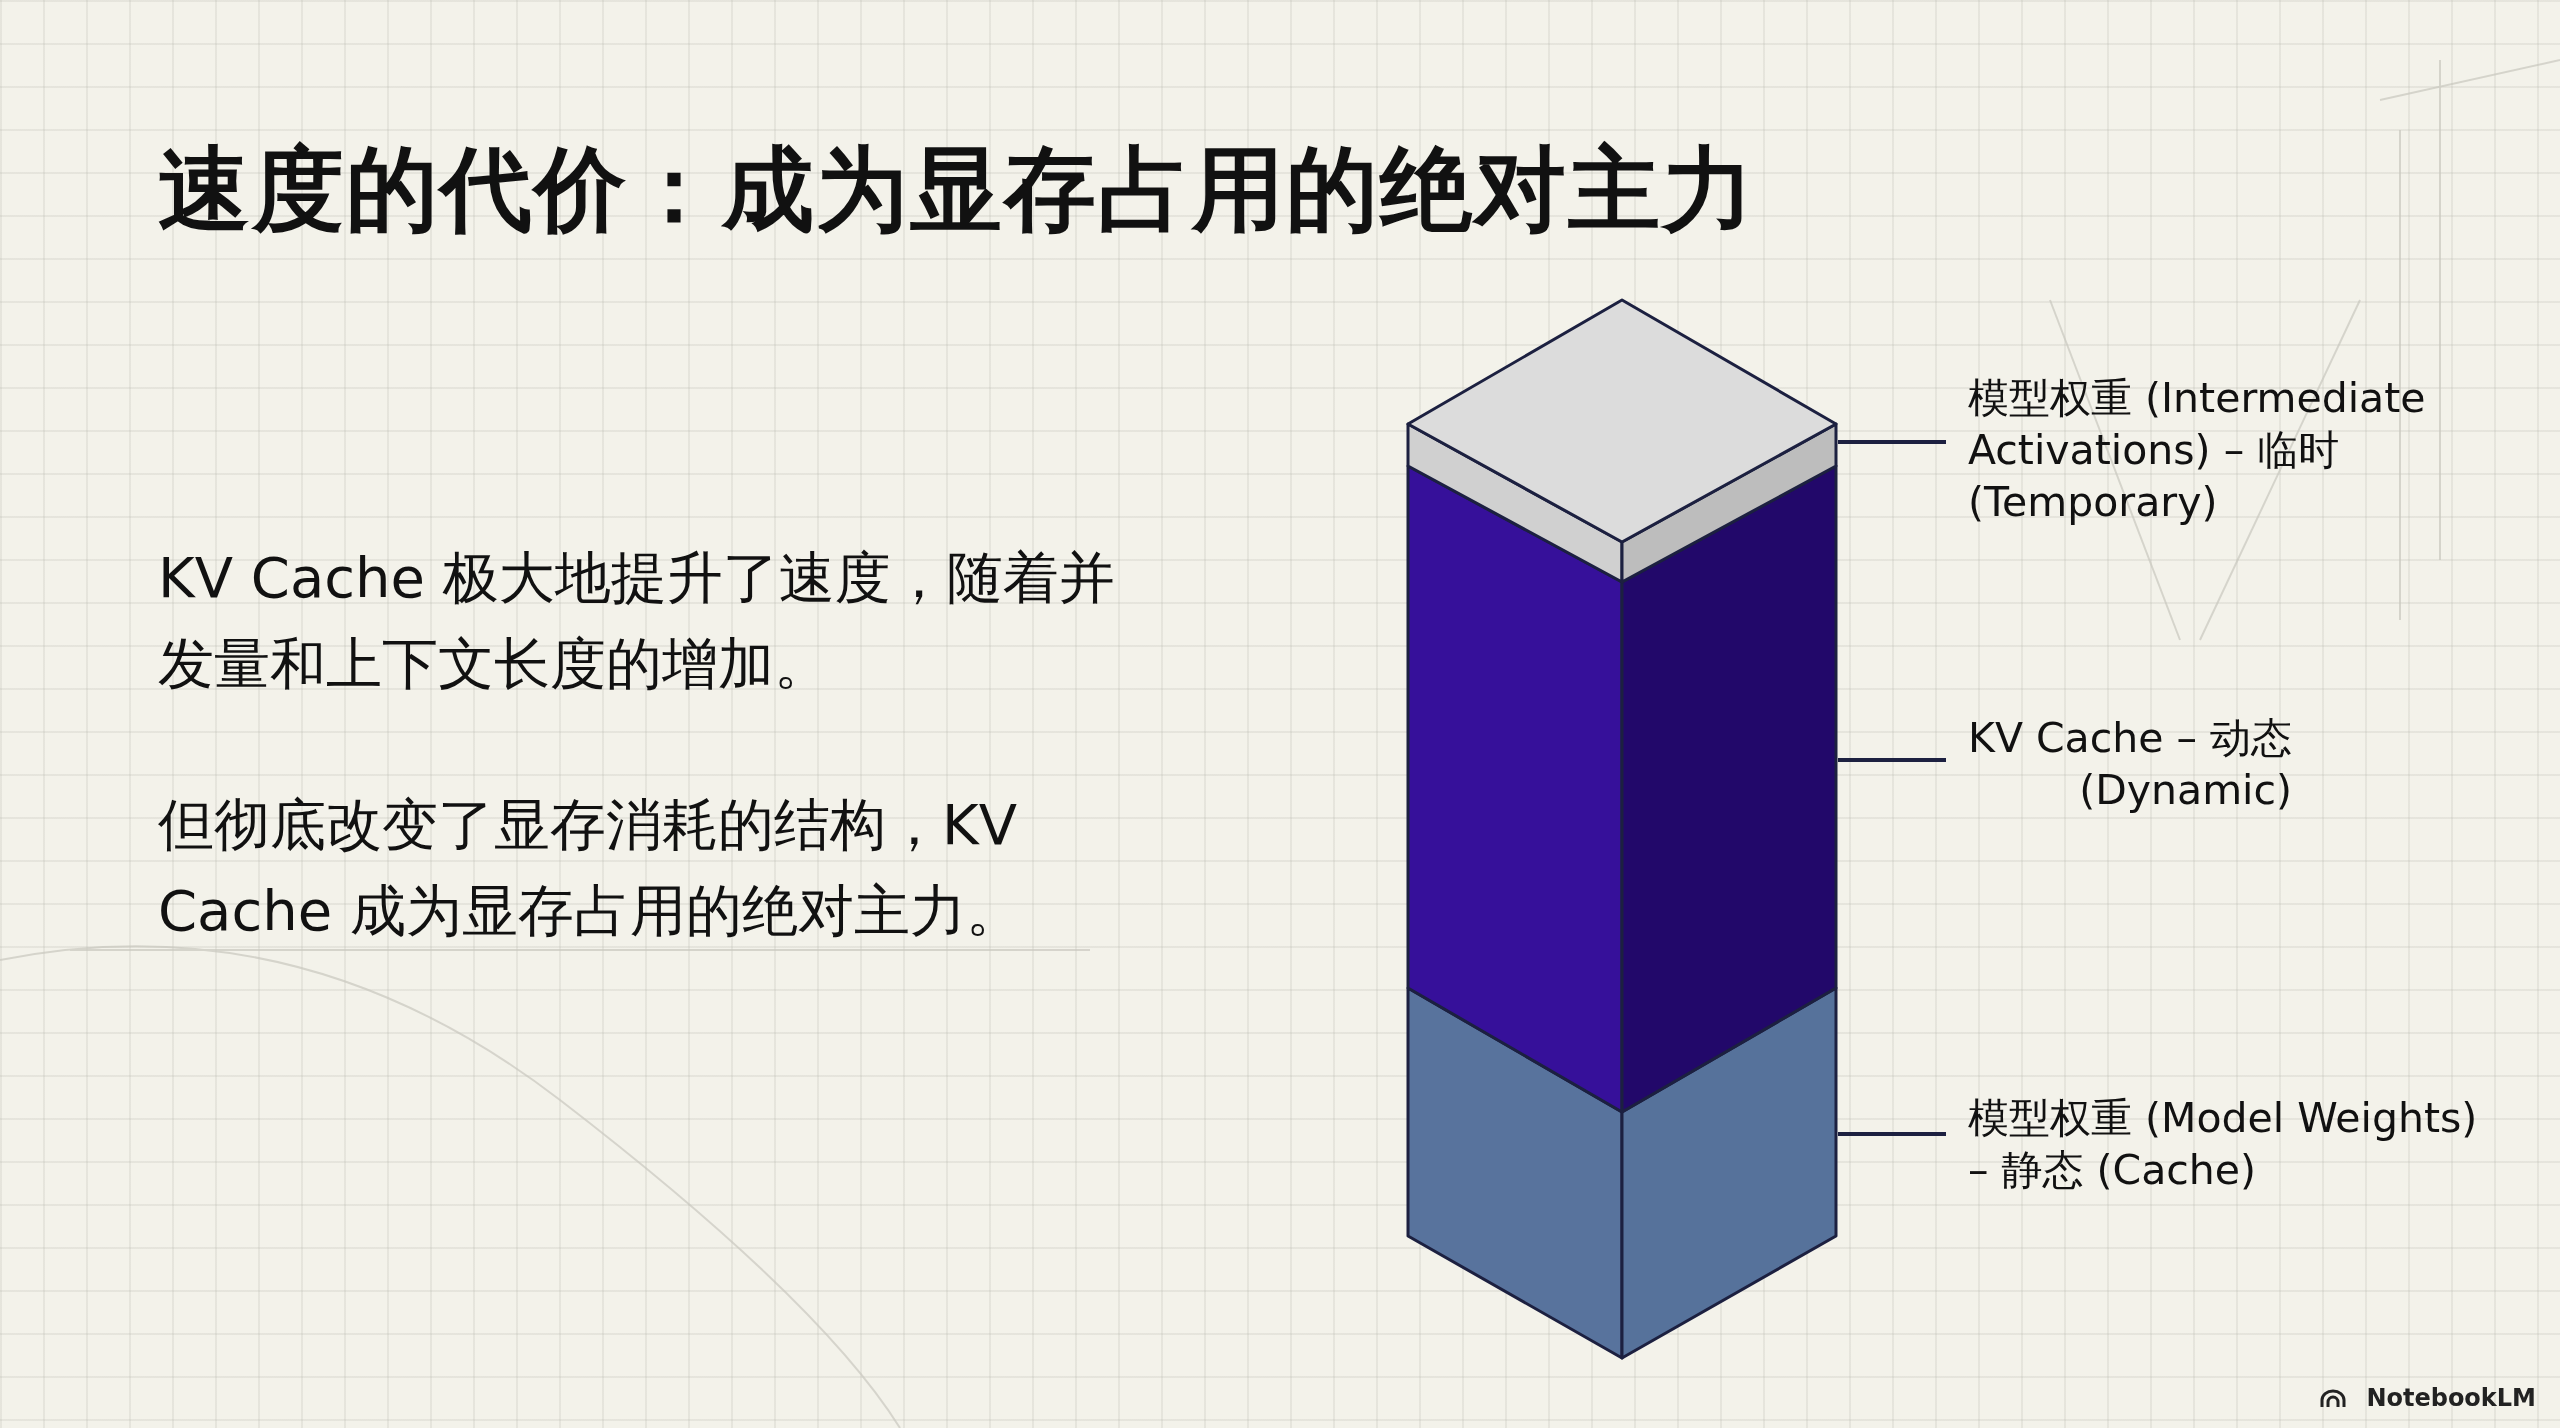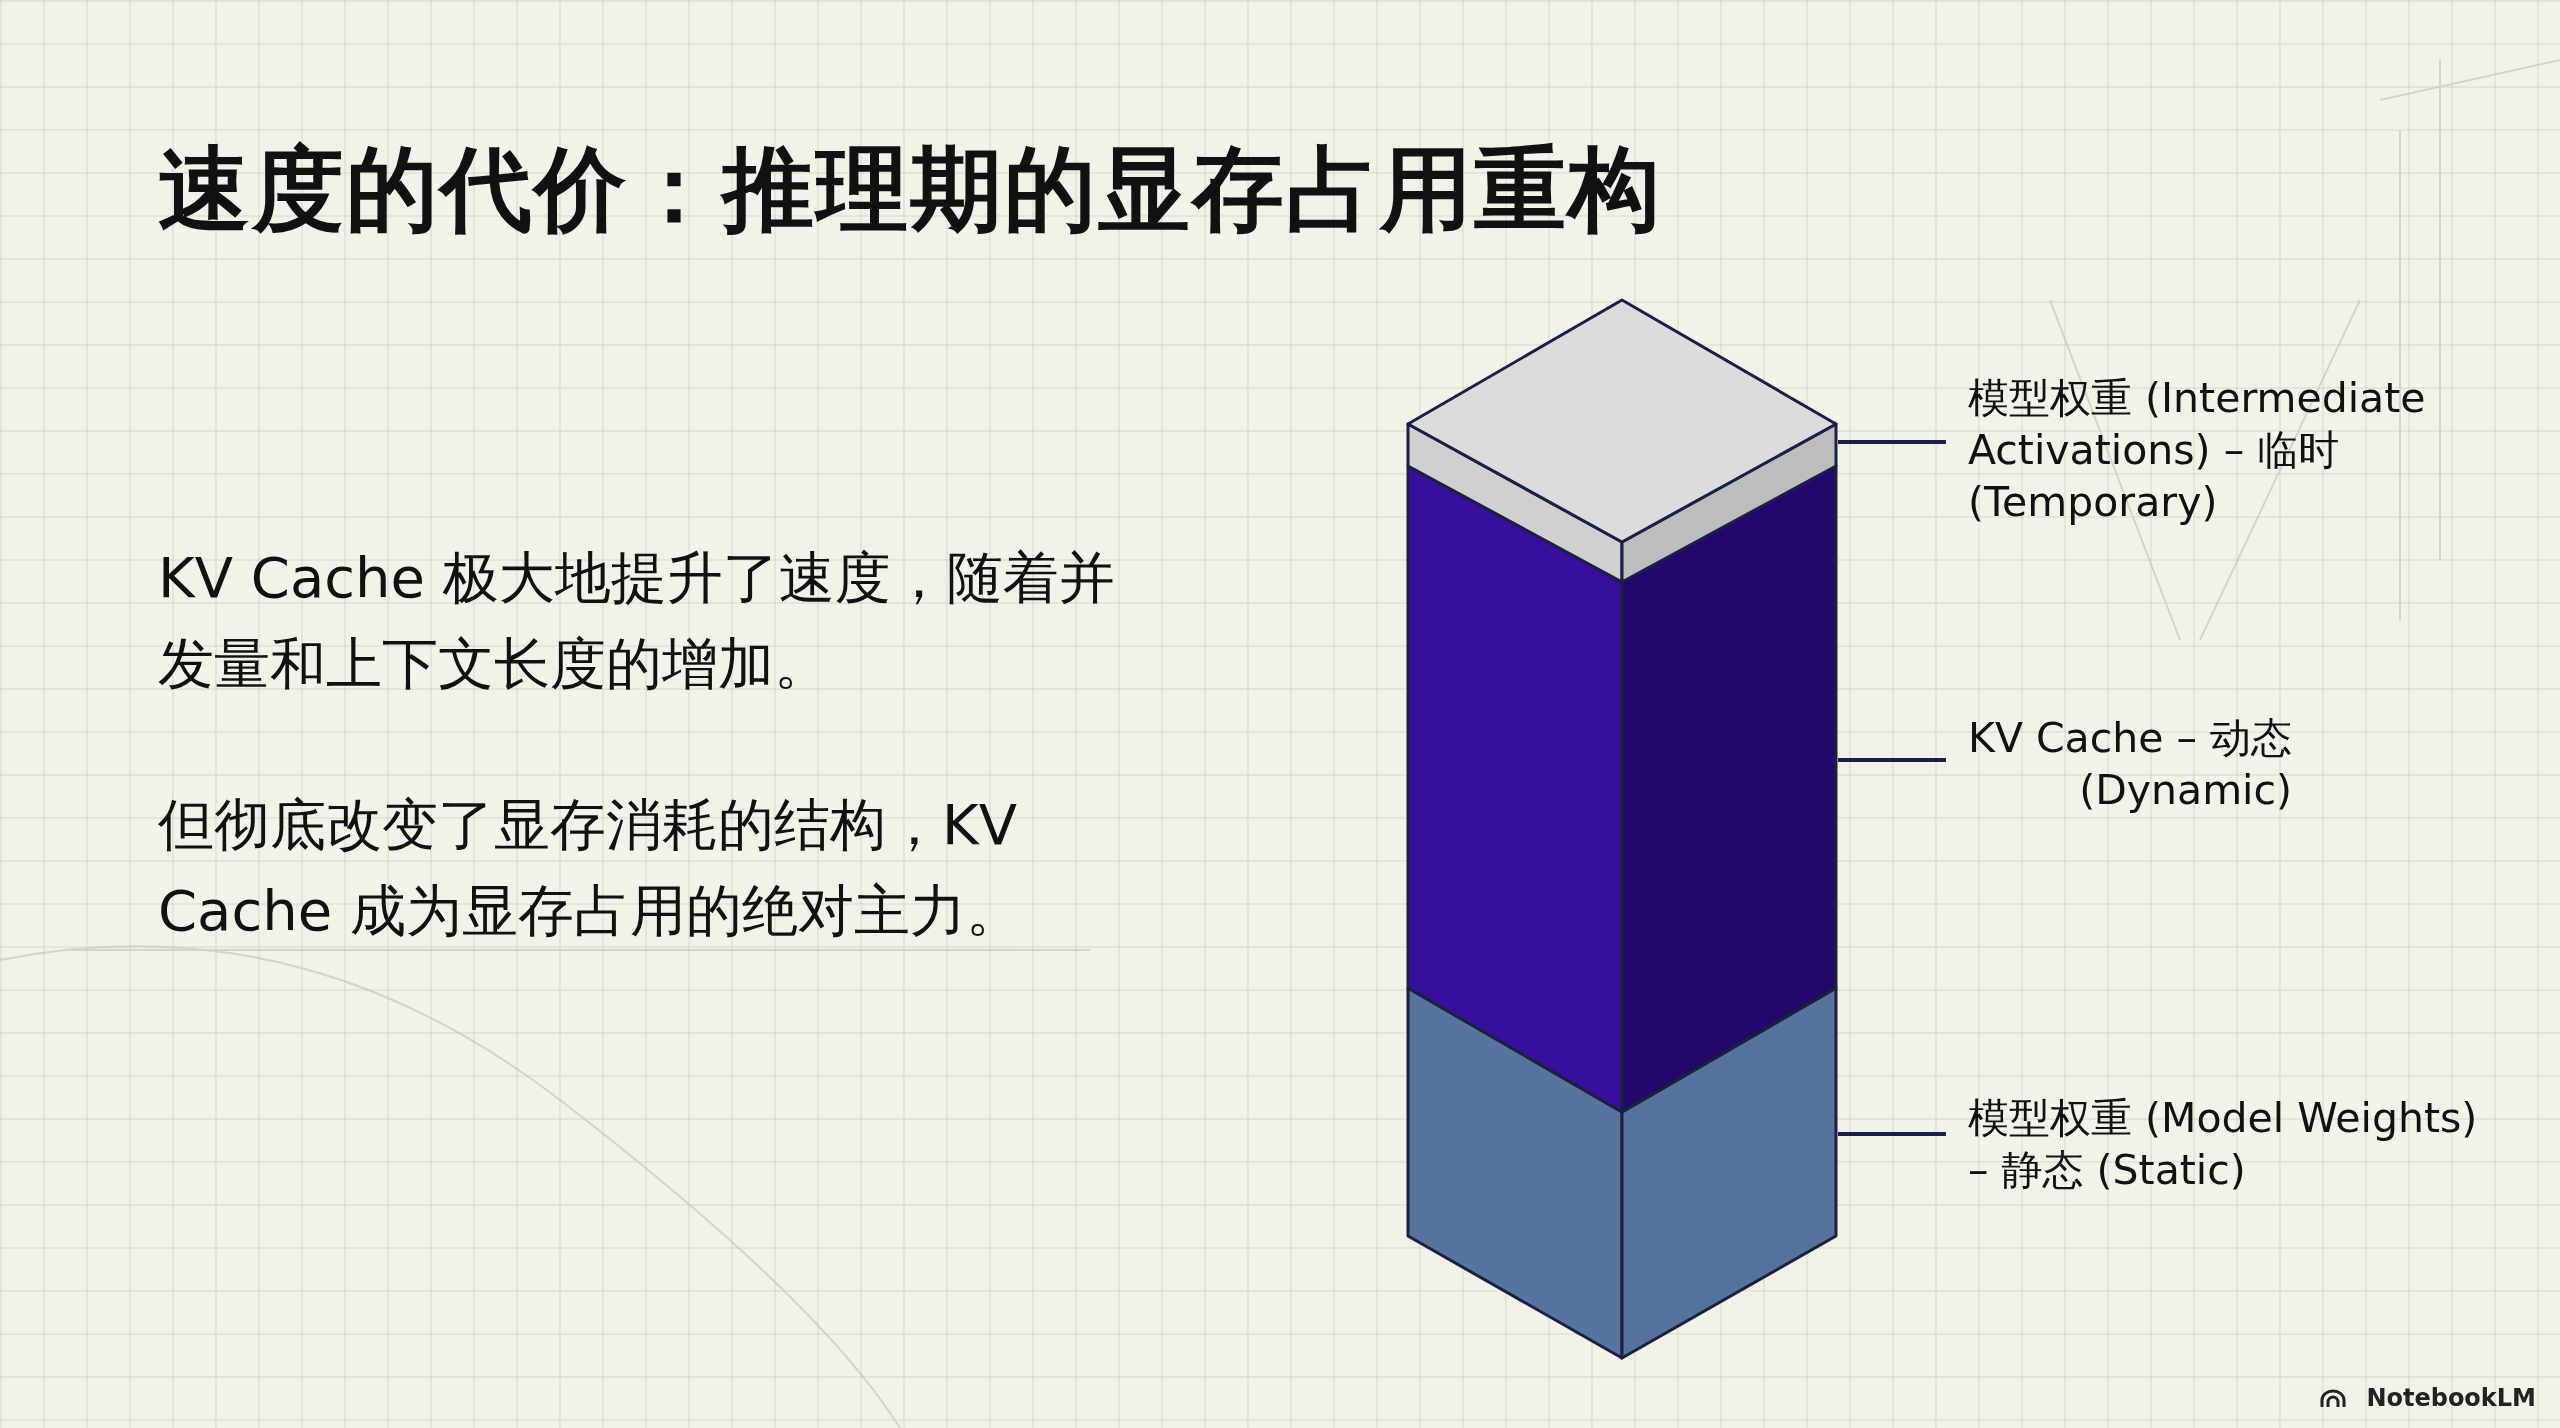--- a/index.html
+++ b/index.html
@@ -46,21 +46,21 @@
     <line x1="2440" y1="60" x2="2440" y2="560"></line>
     <line x1="2400" y1="130" x2="2400" y2="620"></line>
     <line x1="2050" y1="300" x2="2180" y2="640"></line>
     <line x1="2360" y1="300" x2="2200" y2="640"></line>
     <line x1="2380" y1="100" x2="2560" y2="60"></line>
     <path d="M0 960 Q 300 900 560 1100 T 900 1428"></path>
     <line x1="70" y1="950" x2="1090" y2="950"></line>
   </g>
 </svg>
 
-<div class="title">速度的代价：推理期的显存占用重构</div>
+<div class="title">速度的代价：成为显存占用的绝对主力</div>
 
 <div class="para p1">KV Cache 极大地提升了速度，随着并发量和上下文长度的增加。</div>
 <div class="para p2">但彻底改变了显存消耗的结构，KV Cache 成为显存占用的绝对主力。</div>
 
 <svg class="diagram" width="2560" height="1428" viewBox="0 0 2560 1428">
   <g stroke="#1c2040" stroke-width="3" stroke-linejoin="round">
 
     <g>
       <polygon points="1408,988 1622,1112 1622,1358 1408,1236" fill="#58739d"></polygon>
       <polygon points="1622,1112 1836,988 1836,1236 1622,1358" fill="#56729b"></polygon>
@@ -84,21 +84,21 @@
     <line x1="1838" y1="1134" x2="1946" y2="1134"></line>
   </g>
 </svg>
 
 <div class="label l1">模型权重 (Intermediate
 Activations) – 临时
 (Temporary)</div>
 <div class="label l2">KV Cache – 动态
 (Dynamic)</div>
 <div class="label l3">模型权重 (Model Weights)
-– 静态 (Static)</div>
+– 静态 (Cache)</div>
 
 <div class="brand">
   <svg width="26" height="20" viewBox="0 0 26 20">
     <g fill="none" stroke="#222" stroke-width="3">
       <path d="M2 19 V12 A11 9 0 0 1 24 12 V19"></path>
       <path d="M8 19 V14 A5 5 0 0 1 18 14 V19"></path>
     </g>
   </svg>
   <span>NotebookLM</span>
 </div>

